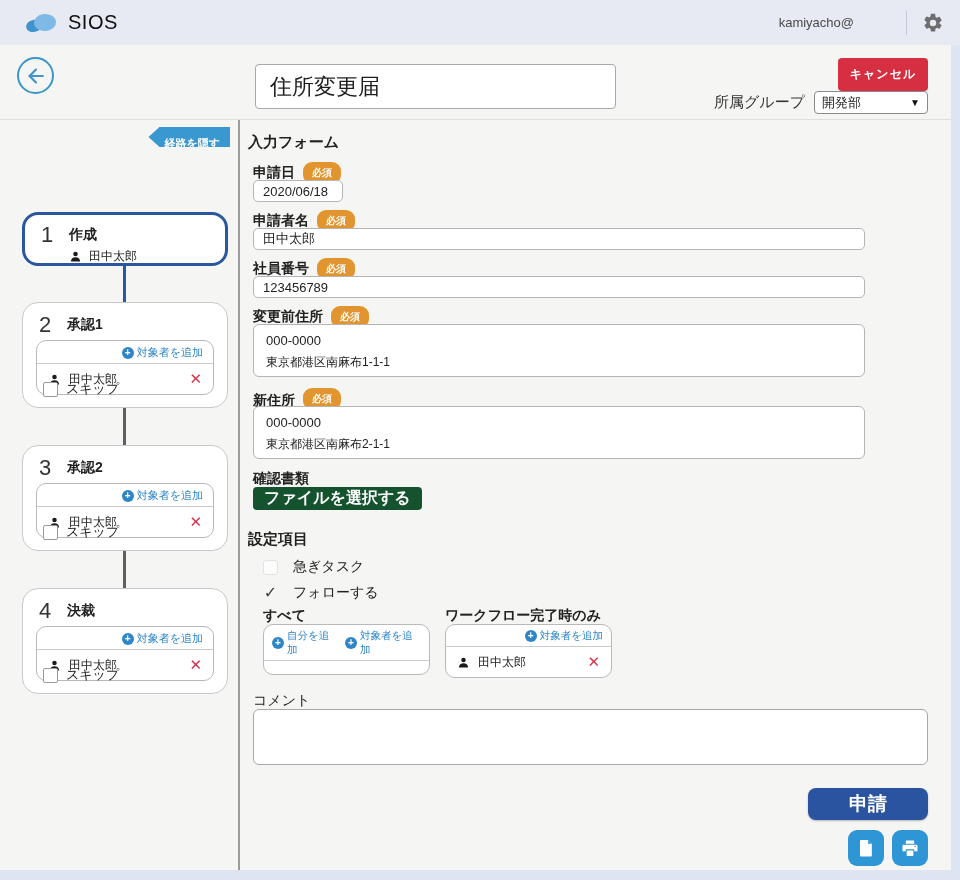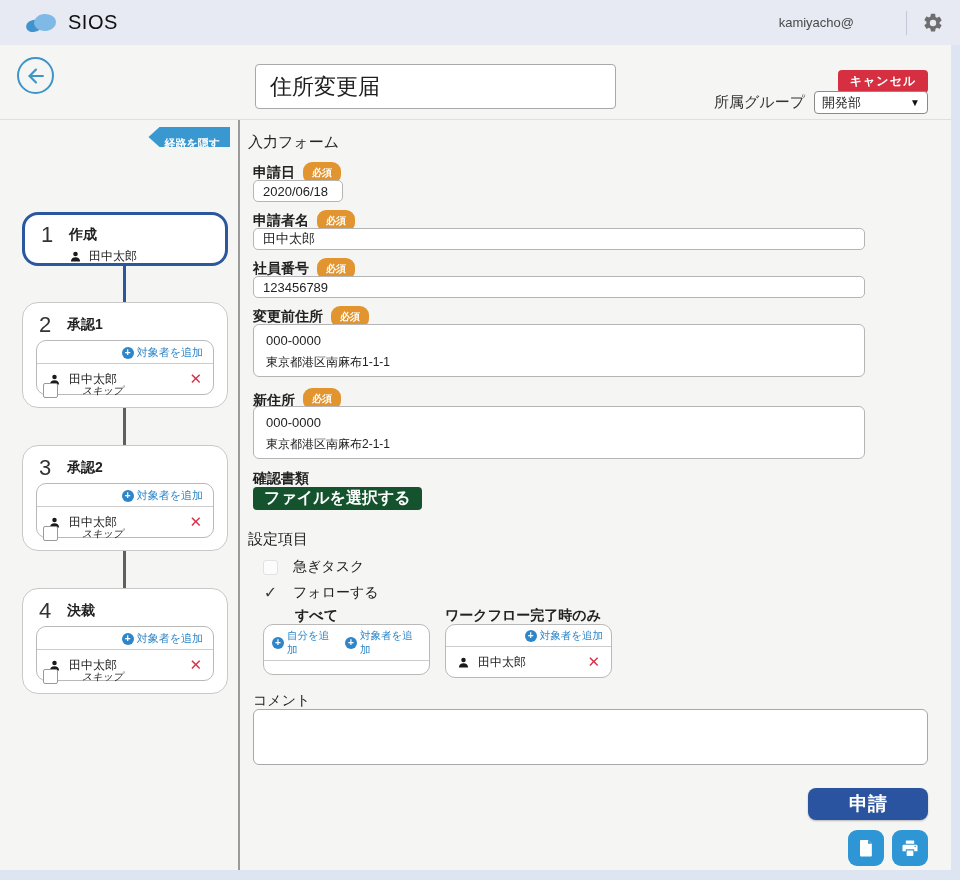--- a/index.html
+++ b/index.html
@@ -21,23 +21,23 @@
   .topbar-divider { width:1px; height:24px; background:#c3c7d8; margin-right:15px; }
 
   
   .back-btn { position:absolute; left:17px; top:57px; width:37px; height:37px; border-radius:50%;
               border:2px solid #3d95c9; display:flex; align-items:center; justify-content:center;
               background:transparent; cursor:pointer; }
   .title-input { position:absolute; left:255px; top:64px; width:361px; height:45px;
                  border:1.5px solid #a8a8a8; border-radius:4px; background:#fff;
                  font-size:22px; padding:0 14px; color:#1d1d1d;
                  font-family:"Liberation Sans","DejaVu Sans",sans-serif; }
-  .cancel-btn { position:absolute; right:32px; top:58px; width:90px; height:23px;
+  .cancel-btn { position:absolute; right:32px; top:58px; width:90px; height:33px;
                 background:#d62f42; border:none; border-radius:4px; color:#fff;
-                font-size:12px; font-weight:bold; letter-spacing:1px; cursor:pointer;margin-top:12px; }
+                font-size:12px; font-weight:bold; letter-spacing:1px; cursor:pointer; }
   .group-row { position:absolute; right:32px; top:91px; display:flex; align-items:center; }
   .group-label { font-size:15px; color:#333; margin-right:9px; }
   .group-select { width:114px; height:23px; background:#fff; border:1px solid #8a8a8a;
                   border-radius:4px; display:flex; align-items:center; padding:0 7px;
                   font-size:13px; cursor:pointer; }
   .group-select .arrow { margin-left:auto; font-size:10px; color:#111; }
 
   .content-top-line { position:absolute; top:119px; left:0; right:0; height:1px; background:#dfdfdb; }
 
   
@@ -68,30 +68,30 @@
   .member-box { position:absolute; left:13px; right:13px; top:37px; background:#fff;
                 border:1px solid #b9b9b9; border-radius:10px; overflow:hidden; }
   .add-row { display:flex; justify-content:flex-end; gap:9px; padding:4px 10px 3px;
              border-bottom:1px solid #ccc; }
   .add-link { color:#2e86c8; font-size:11px; display:flex; align-items:center; gap:3px; cursor:pointer; }
   .plus-icon { width:12px; height:12px; border-radius:50%; background:#2e86c8; color:#fff;
                font-size:10px; line-height:12px; text-align:center; font-weight:bold; flex:none; }
   .member-row { display:flex; align-items:center; gap:8px; padding:6px 11px; font-size:12px; }
   .close-x { margin-left:auto; color:#d6334a; font-weight:bold; font-size:15px; cursor:pointer; }
   .skip-row { position:absolute; left:20px; bottom:9px; display:flex; align-items:center;
-              gap:24px; font-size:10px;font-style:italic; }
+              gap:8px; font-size:13px; }
   .checkbox { width:15px; height:15px; border:1.5px solid #999; border-radius:2px; background:#fff;
               cursor:pointer; flex:none; }
   .connector { position:absolute; left:123px; width:3px; }
   .conn-blue { background:#2b579f; }
   .conn-gray { background:#5f5f5f; }
 
   
   .main { position:absolute; top:120px; left:240px; right:9px; bottom:10px; }
-  .sec-title { position:absolute; left:8px; font-size:15px; font-weight:normal; }
+  .sec-title { position:absolute; left:8px; font-size:15px; font-weight:bold; }
   .f-label { position:absolute; left:13px; font-size:14px; font-weight:bold;
              display:flex; align-items:center; gap:8px; }
   .req-badge { background:#e2942e; color:#fff; font-size:10px; font-weight:bold;
                padding:4px 9px; border-radius:9px; }
   .t-input { position:absolute; left:13px; height:22px; border:1px solid #b5b5b5; border-radius:5px;
              background:#fff; font-size:13px; padding:0 9px; color:#222;
              font-family:"Liberation Sans","DejaVu Sans",sans-serif; }
   .addr-box { position:absolute; left:13px; width:612px; height:53px; background:#fff;
               border:1px solid #b5b5b5; border-radius:6px; padding:8px 12px; cursor:text; }
   .addr-l1 { font-size:13px; }
@@ -300,21 +300,21 @@
 
     <div class="chk-row" style="top:438px;">
       <span class="chk-light"></span>
       <span>急ぎタスク</span>
     </div>
     <div class="chk-row" style="top:463px;">
       <span class="chk-mark">✓</span>
       <span>フォローする</span>
     </div>
 
-    <div class="sub-label" style="top:487px;left:23px;margin-left:32px;">すべて</div>
+    <div class="sub-label" style="top:487px;left:23px;">すべて</div>
     <div class="mini-box" style="top:504px;left:23px;">
       <div class="add-row">
         <span class="add-link">
           <span class="plus-icon">+</span>
           <span>自分を追加</span>
         </span>
         <span class="add-link">
           <span class="plus-icon">+</span>
           <span>対象者を追加</span>
         </span>

